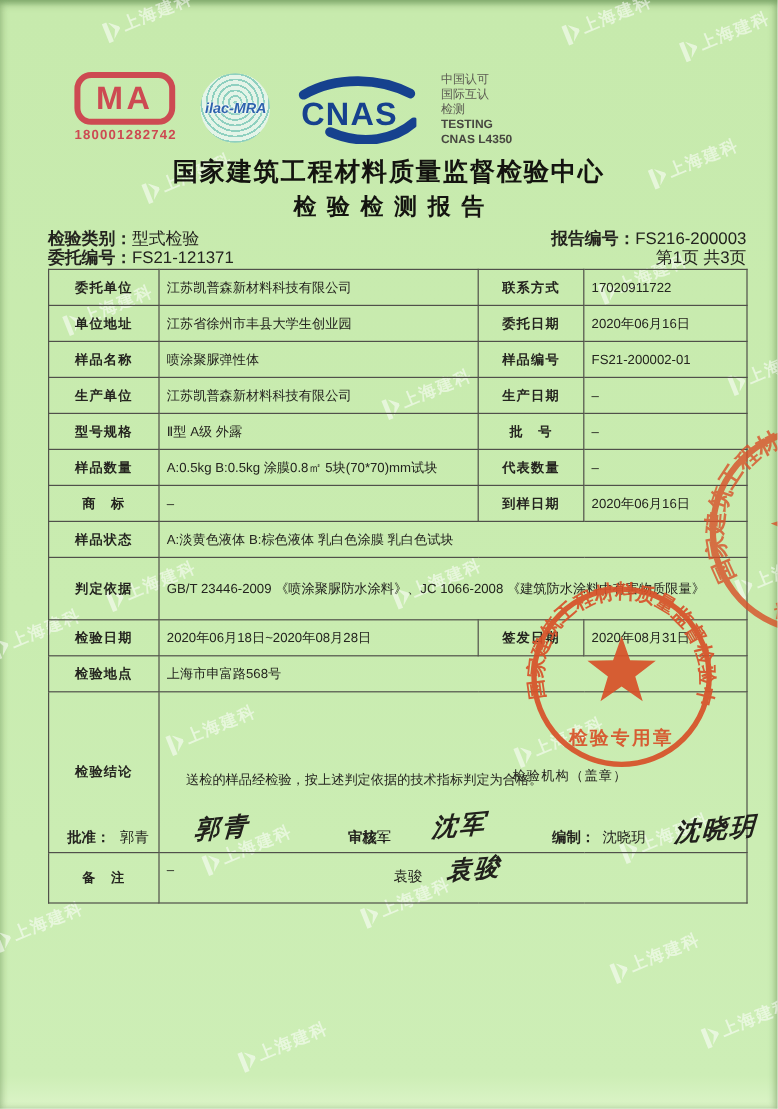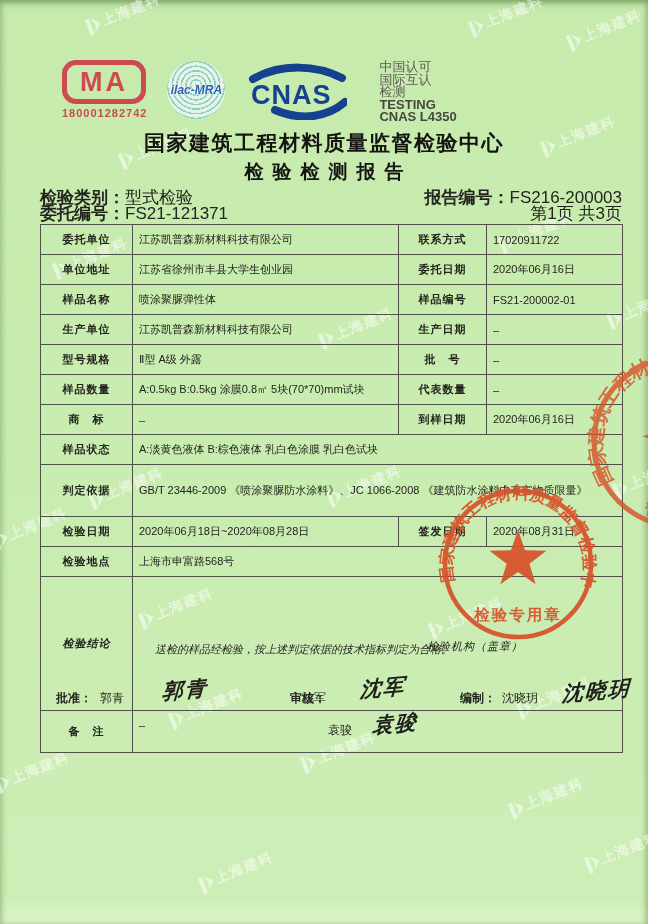--- a/index.html
+++ b/index.html
@@ -22,40 +22,40 @@
   .cma { text-align:center; }
   .cma-box { width:84px; height:44px; border:5px solid #cd4a52; border-radius:14px;
              display:flex; align-items:center; justify-content:center; }
   .cma-box span { color:#cd4a52; font-size:27px; font-weight:bold; letter-spacing:3px; }
   .cma-num { margin-top:3px; color:#cd4a52; font-size:11px; font-weight:bold; letter-spacing:1px; }
   .ilac { width:58px; height:58px; border-radius:50%; margin-top:1px;
           background:repeating-radial-gradient(circle at 50% 42%, #8fd0c0 0 1.5px, #e4f4e8 1.5px 4.6px);
           display:flex; align-items:center; justify-content:center; }
   .ilac span { color:#2e62ad; font-weight:bold; font-style:italic; font-size:12px; text-shadow:0 0 2px #fff,0 0 2px #fff; }
   .cnas { margin-top:2px; }
-  .accr { margin-top:1px; line-height:12.5px; font-size:13px; color:#5b5b52;margin-left:12px; }
+  .accr { margin-top:1px; line-height:12.5px; font-size:10px; color:#5b5b52; }
   .accr .en { font-weight:bold; color:#474740; }
   
   .org-title { position:absolute; top:129px; left:0; width:100%; text-align:center;
                font-size:21px; font-weight:bold; letter-spacing:1.5px; color:#141410; }
   .doc-title { position:absolute; top:159px; left:0; width:100%; text-align:center;
                font-size:19px; font-weight:bold; letter-spacing:9px; text-indent:9px; color:#141410; }
   
   .meta { position:absolute; top:190px; left:40px; width:582px; display:flex; justify-content:space-between;
-          font-size:17px; line-height:16px; }
+          font-size:14px; line-height:16px; }
   .meta b { font-weight:bold; }
   .meta .right { text-align:right; }
   
   table.form { position:absolute; top:224px; left:40px; width:582px; border-collapse:collapse;
                table-layout:fixed; font-size:11px; }
   table.form td { border:1px solid #50504a; padding:7px 6px; vertical-align:middle; overflow:hidden; }
   td.lab { font-weight:bold; text-align:center; padding:2px 2px; letter-spacing:1px; }
   tr.std { height:27px; }
   tr.tall { height:52px; }
-  tr.concl-row { height:134px;font-style:italic; }
+  tr.concl-row { height:134px; }
   tr.remark-row { height:42px; }
   td.concl-cell { position:relative; vertical-align:top; }
   .concl-text { padding:12px 10px 0 16px; }
   .stamp-caption { position:absolute; left:294px; top:62px; font-size:11px; letter-spacing:1px; }
   
   .stamp { position:absolute; pointer-events:none; }
   .stamp-main { left:438px; top:484px; width:160px; height:160px; opacity:.92; }
   .stamp-edge { left:586px; top:350px; width:184px; height:184px; transform:rotate(-16deg); opacity:.8; }
   
   .sigs { position:absolute; top:680px; left:40px; width:584px; height:90px; font-size:12px; }

